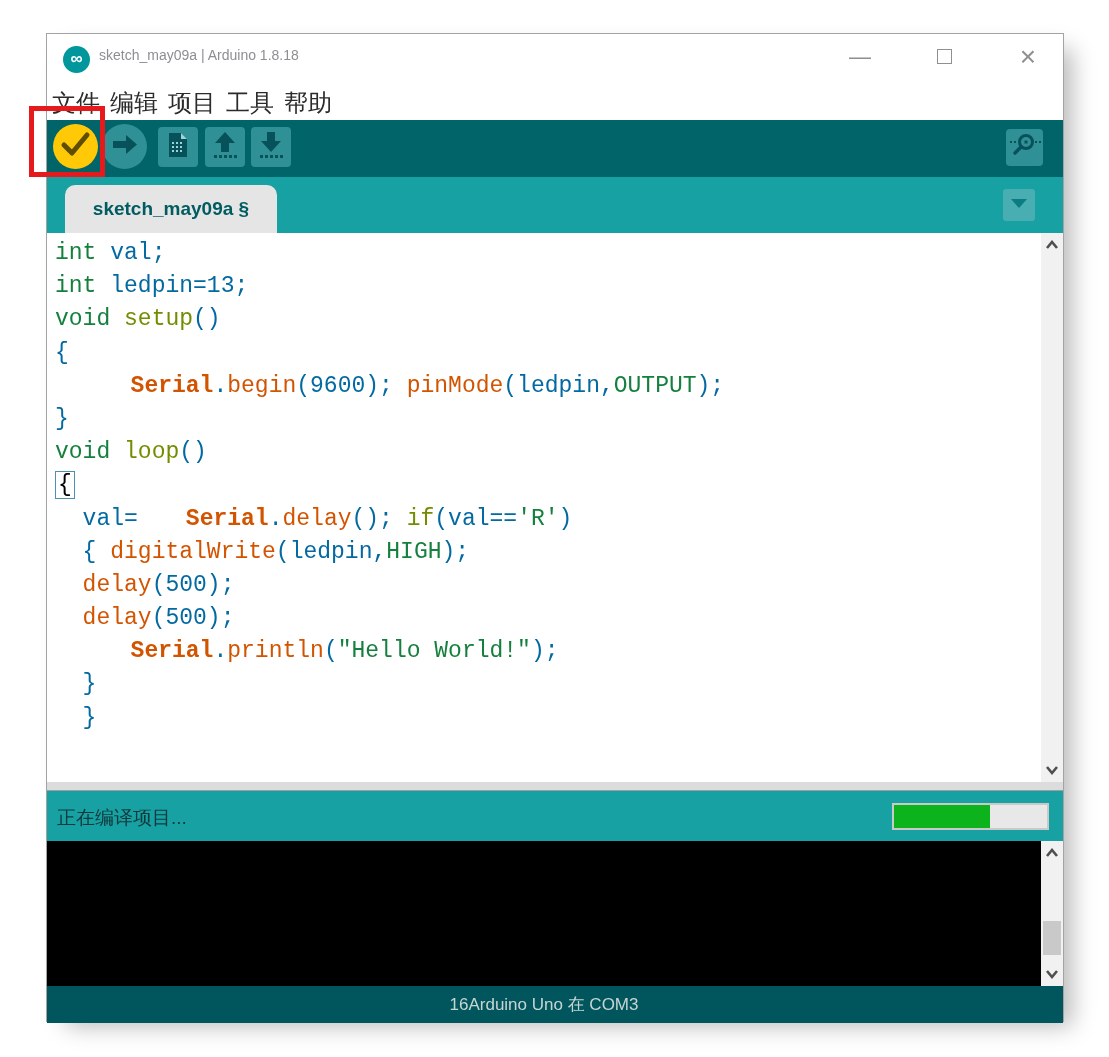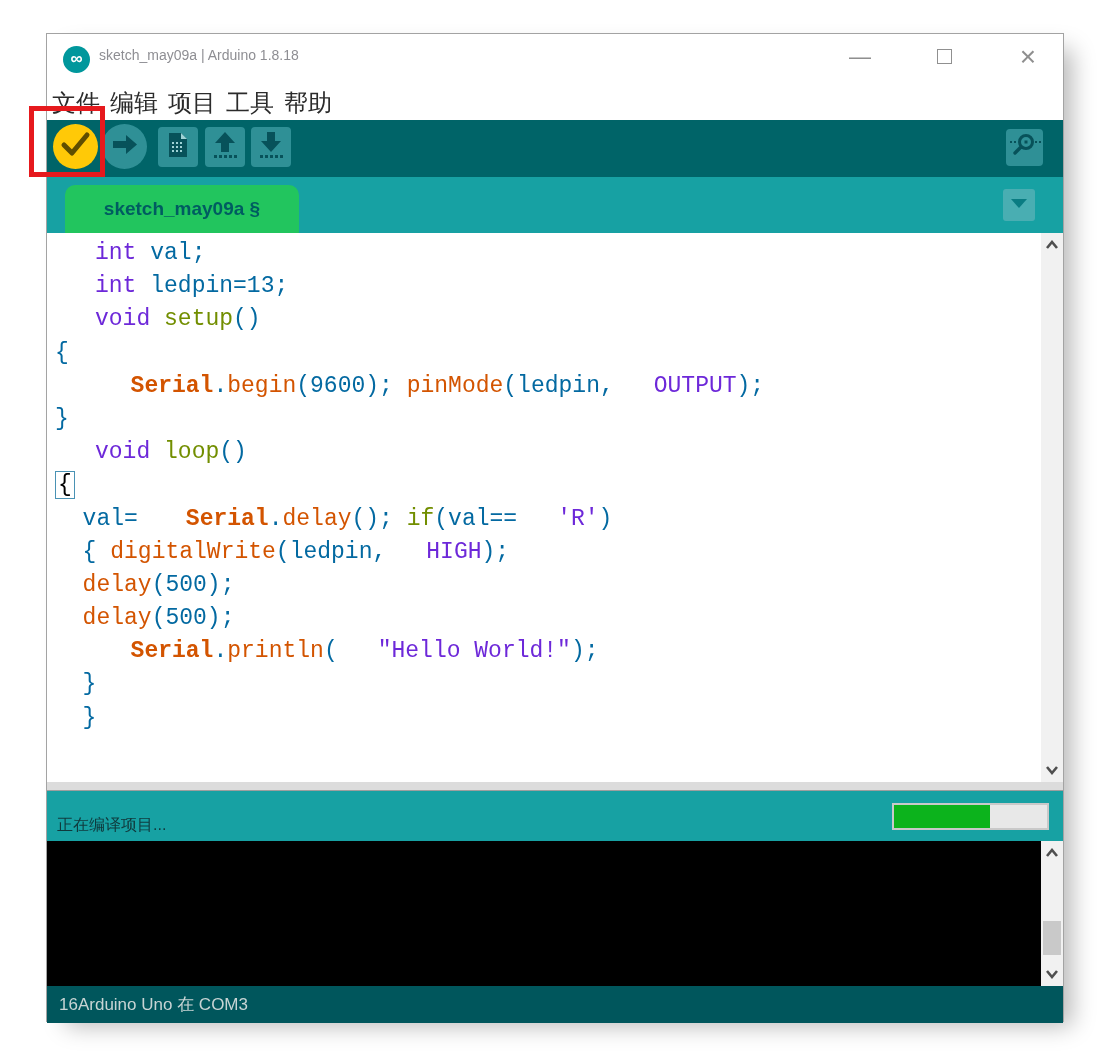--- a/index.html
+++ b/index.html
@@ -35,59 +35,59 @@
   .btn-verify { left:6px; background:#ffc907; }
   .btn-upload { left:55px; background:#2f9096; }
   .btn-new  { left:111px; }
   .btn-open { left:158px; }
   .btn-save { left:204px; }
   .btn-serial { position:absolute; right:20px; top:9px; width:37px; height:37px; border-radius:4px;
                 background:#2f9096; display:flex; align-items:center; justify-content:center; }
 
   
   .tabstrip { position:absolute; left:0; top:143px; width:100%; height:56px; background:#17a1a3; }
-  .tab { position:absolute; left:18px; bottom:0; width:234px; height:48px; background:#22c55e;
+  .tab { position:absolute; left:18px; bottom:0; width:212px; height:48px; background:#e5e5e5;
          border-radius:10px 10px 0 0; display:flex; align-items:center; justify-content:center;
          font-size:19px; font-weight:bold; color:#005c61; }
   .tab-dropdown { position:absolute; right:28px; top:12px; width:32px; height:32px; border-radius:3px;
                   background:#49aeb2; display:flex; align-items:center; justify-content:center; }
 
   
   .editor { position:absolute; left:0; top:199px; width:100%; height:549px; background:#fff; }
   .code-area { position:absolute; left:8px; top:4px; right:26px; bottom:0;
                font-family:"Liberation Mono", monospace; font-size:23px; }
   .code-line { height:33.2px; line-height:33.2px; white-space:pre; }
   .seg-t { color:#0369a1; }
-  .seg-k { color:#6d28d9;margin-left:40px; }
+  .seg-k { color:#15803d; }
   .seg-s { color:#728e00; }
   .seg-f { color:#d35400; }
   .seg-b { color:#d35400; font-weight:bold;margin-left:48px; }
   .seg-x { color:#000000; border:1px solid #4a92b4; padding:0 2px; }
 
   .vscroll { position:absolute; right:0; top:0; width:22px; background:#f1f1f1; }
   .vscroll.ed { height:549px; }
   .vscroll.co { height:145px; }
   .scroll-arrow { position:absolute; left:0; width:22px; height:20px;
                   display:flex; align-items:center; justify-content:center; }
   .sa-up { top:2px; } .sa-down { bottom:2px; }
   .scroll-thumb { position:absolute; left:2px; width:18px; background:#c9c9c9; }
 
   
   .sep { position:absolute; left:0; top:748px; width:100%; height:9px; background:#dcdcdc;
          border-bottom:1px solid #9e9e9e; }
   .statusbar { position:absolute; left:0; top:757px; width:100%; height:50px; background:#17a1a3; }
-  .status-msg { position:absolute; left:10px; top:24px; font-size:16px; color:#10393c; }
+  .status-msg { position:absolute; left:10px; top:14px; font-size:19px; color:#10393c; }
   .progress { position:absolute; right:14px; top:12px; width:157px; height:27px;
               background:#e8e8e8; border:2px solid #c9c9c9; }
   .progress-fill { height:100%; background:#0cb31c; }
 
   .console { position:absolute; left:0; top:807px; width:100%; height:145px; background:#000; }
 
   .footer { position:absolute; left:0; top:952px; width:100%; height:37px; background:#00565c;
-            display:flex; align-items:center; justify-content:flex-start;
+            display:flex; align-items:center; justify-content:center;
             padding:0 34px 0 12px; font-size:17px; color:#c7d4d4; }
 
   
   .annotation-rect { position:absolute; left:29px; top:106px; width:76px; height:71px;
                      border:5px solid #e6191d; z-index:20; }
 </style>
 </head>
 <body>
 
 <div class="window">

